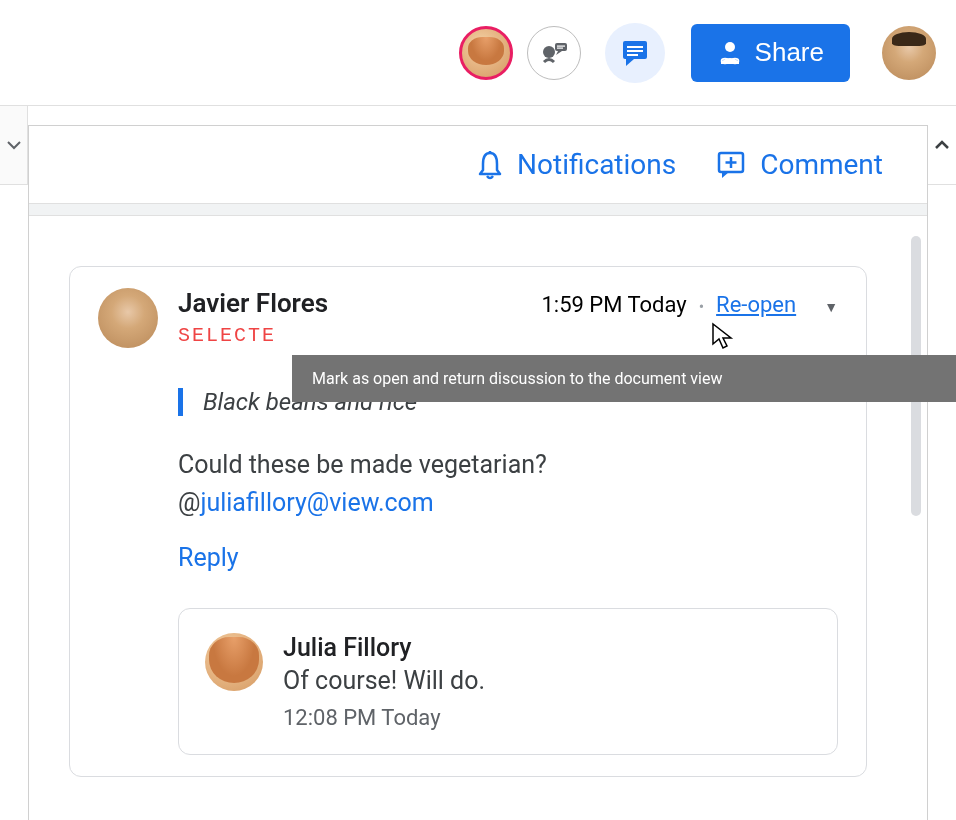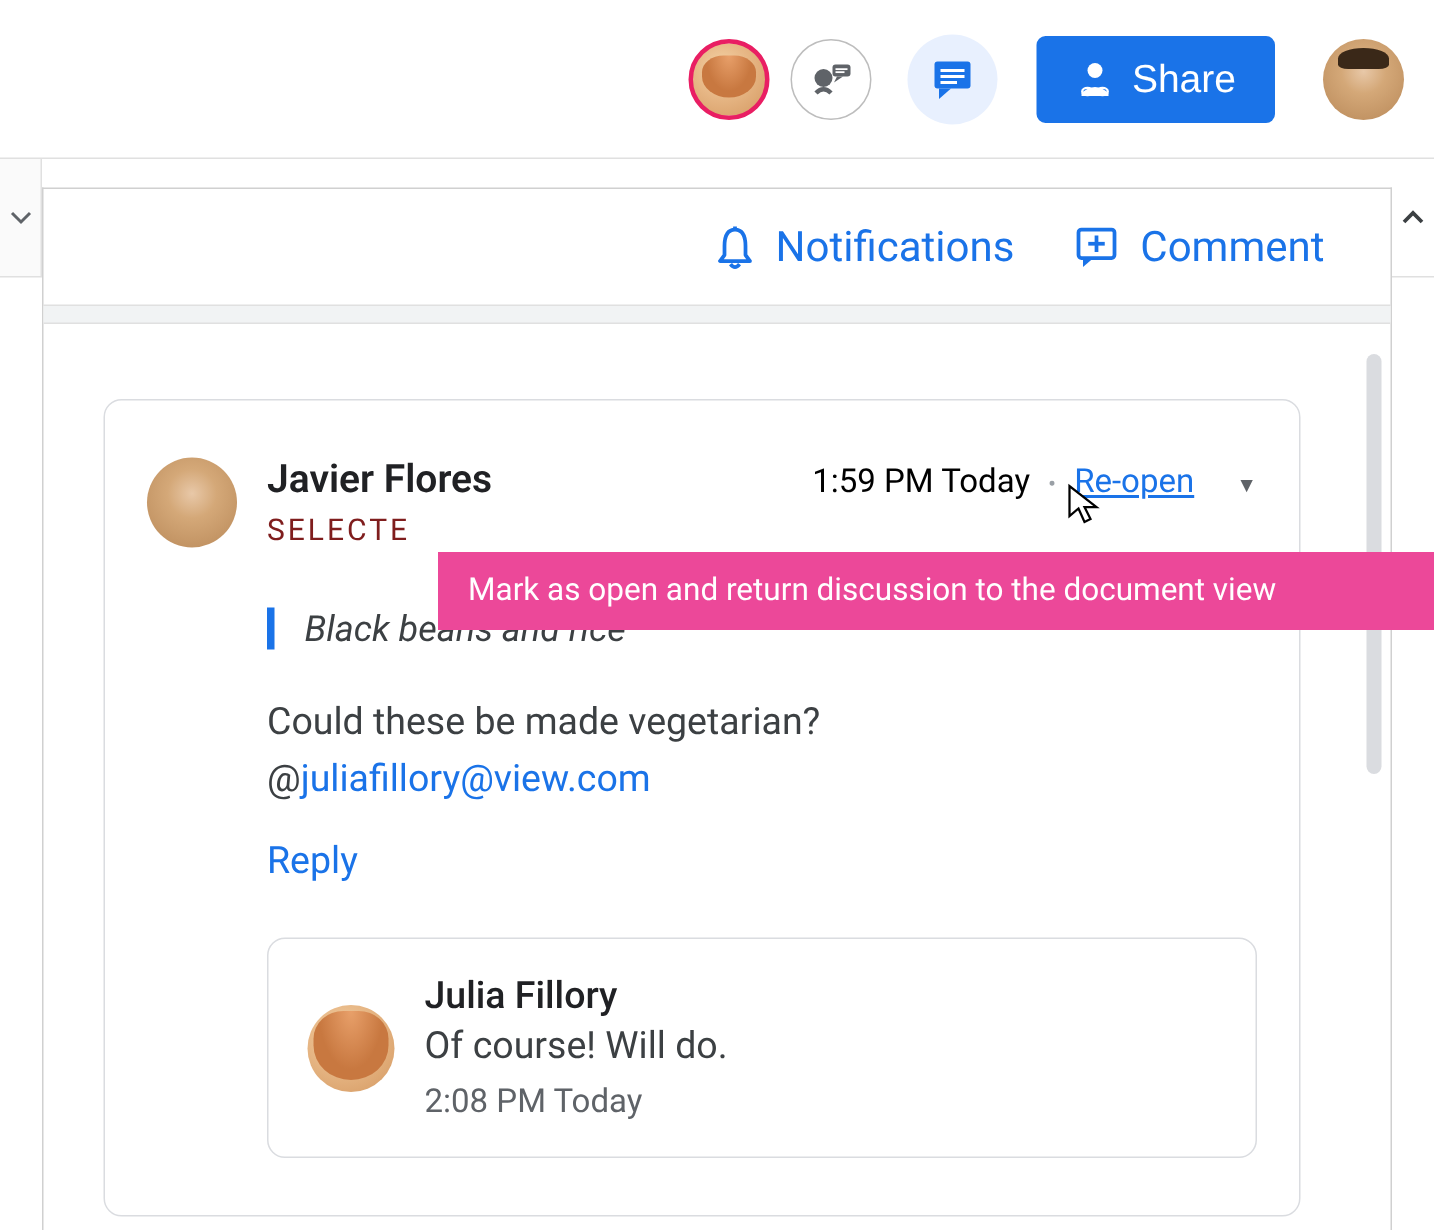--- a/index.html
+++ b/index.html
@@ -195,21 +195,21 @@
       top: 20px;
       width: 10px;
       height: 280px;
       background: #dadce0;
       border-radius: 5px;
     }
     
     .comment-card {
       border: 1px solid #dadce0;
       border-radius: 12px;
-      padding: 38px 28px;
+      padding: 21px 28px;
       margin-right: 30px;
     }
     
     .comment-row {
       display: flex;
       gap: 20px;
     }
     
     .comment-body { flex: 1; }
     
@@ -244,22 +244,23 @@
     .menu-arrow {
       color: #5f6368;
       font-size: 14px;
       cursor: pointer;
       margin-left: 16px;
     }
     
     .selected-label {
       font-size: 20px;
       letter-spacing: 2px;
-      color: #7f1d1d;
+      color: #ef4444;
       margin-top: 6px;
+      font-family: Liberation Mono, monospace;
     }
     
     .quote {
       margin-left: 80px;
       margin-top: 40px;
       padding-left: 20px;
       border-left: 5px solid #1a73e8;
       font-style: italic;
       font-size: 24px;
       color: #3c4043;
@@ -286,21 +287,20 @@
     }
     
     .reply-card {
       margin-left: 80px;
       margin-top: 36px;
       border: 1px solid #dadce0;
       border-radius: 12px;
       padding: 24px 26px;
       display: flex;
       gap: 20px;
-      align-items: center;
     }
     
     .reply-body { flex: 1; }
     
     .reply-author {
       font-size: 25px;
       font-weight: 500;
       color: #202124;
     }
     
@@ -315,28 +315,27 @@
       color: #5f6368;
       margin-top: 10px;
     }
     
     
     .tooltip {
       position: absolute;
       top: 355px;
       left: 292px;
       right: 0;
-      background: #ec4899;
+      background: #737373;
       color: #fff;
-      font-size: 21px;
+      font-size: 16px;
       padding: 14px 20px;
       white-space: nowrap;
       overflow: hidden;
       z-index: 10;
-      margin-top: 13px;
     }
     
     
     .cursor {
       position: absolute;
       top: 322px;
       left: 710px;
       z-index: 20;
       pointer-events: none;
     }
@@ -438,21 +437,21 @@
         <span>@</span><span class="mention">juliafillory@view.com</span>
       </div>
 
       <div class="reply-link">Reply</div>
 
       <div class="reply-card">
         <div class="avatar avatar-julia-small"></div>
         <div class="reply-body">
           <div class="reply-author">Julia Fillory</div>
           <div class="reply-text">Of course! Will do.</div>
-          <div class="reply-time">2:08 PM Today</div>
+          <div class="reply-time">12:08 PM Today</div>
         </div>
       </div>
     </div>
   </div>
 </div>
 
 <div class="tooltip">Mark as open and return discussion to the document view</div>
 
 <svg class="cursor" width="26" height="30" viewBox="0 0 26 30">
   <path d="M3 2 L3 22 L9 17 L13 26 L17 24 L13 16 L21 16 Z" fill="#fff" stroke="#000" stroke-width="1.5"></path>

